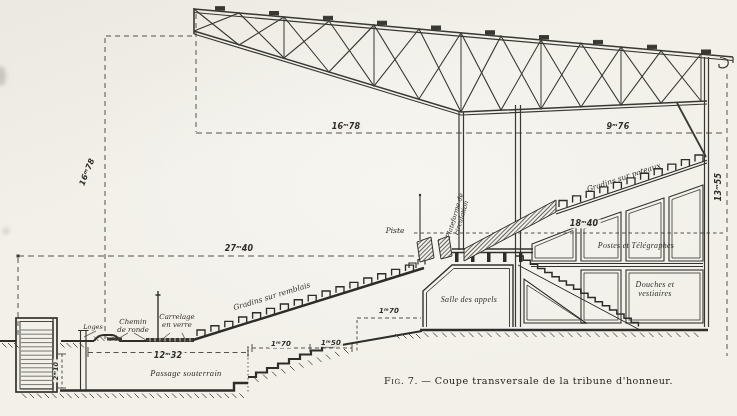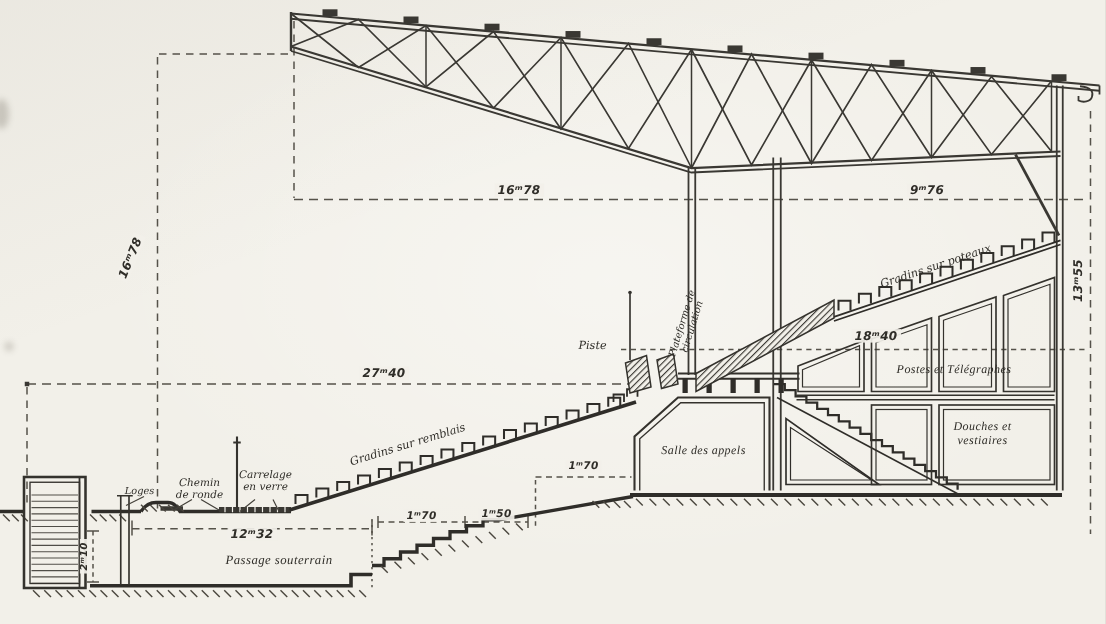--- a/index.html
+++ b/index.html
@@ -336,25 +336,28 @@
 circulation</div>
 <div class="lbl hand rot" style="left:624px;top:178px;font-size:7.5px;transform:translate(-50%,-50%) rotate(-18.5deg)">Gradins sur poteaux</div>
 <div class="lbl room" style="left:636px;top:246px">Postes et Télégraphes</div>
 <div class="lbl room" style="left:655px;top:289px">Douches et
 vestiaires</div>
 
 <div class="lbl dim rot" style="left:87px;top:172px;transform:translate(-50%,-50%) rotate(-68deg)">16ᵐ78</div>
 <div class="lbl dim" style="left:346px;top:127px">16ᵐ78</div>
 <div class="lbl dim" style="left:618px;top:127px">9ᵐ76</div>
 <div class="lbl dim rot" style="left:719px;top:187px;transform:translate(-50%,-50%) rotate(-90deg)">13ᵐ55</div>
-<div class="lbl dim" style="left:256px;top:249px">27ᵐ40</div>
+<div class="lbl dim" style="left:239px;top:249px">27ᵐ40</div>
 <div class="lbl dim" style="left:584px;top:224px">18ᵐ40</div>
 <div class="lbl dim" style="left:168px;top:356px">12ᵐ32</div>
 <div class="lbl dim small" style="left:281px;top:344px">1ᵐ70</div>
 <div class="lbl dim small" style="left:331px;top:343px">1ᵐ50</div>
 <div class="lbl dim small" style="left:389px;top:311px">1ᵐ70</div>
 <div class="lbl dim small rot" style="left:57px;top:371px;font-size:6.5px;transform:translate(-50%,-50%) rotate(-90deg)">2ᵐ10</div>
 
+<div id="caption">
+  <span class="sc">Fig. 7.</span><span>— Coupe transversale de la tribune d'honneur.</span>
+</div>
 
 <div class="smudge" style="left:-4px;top:66px;width:10px;height:20px"></div>
 <div class="smudge" style="left:3px;top:228px;width:6px;height:6px"></div>
 
 </div>
 
 </body></html>

